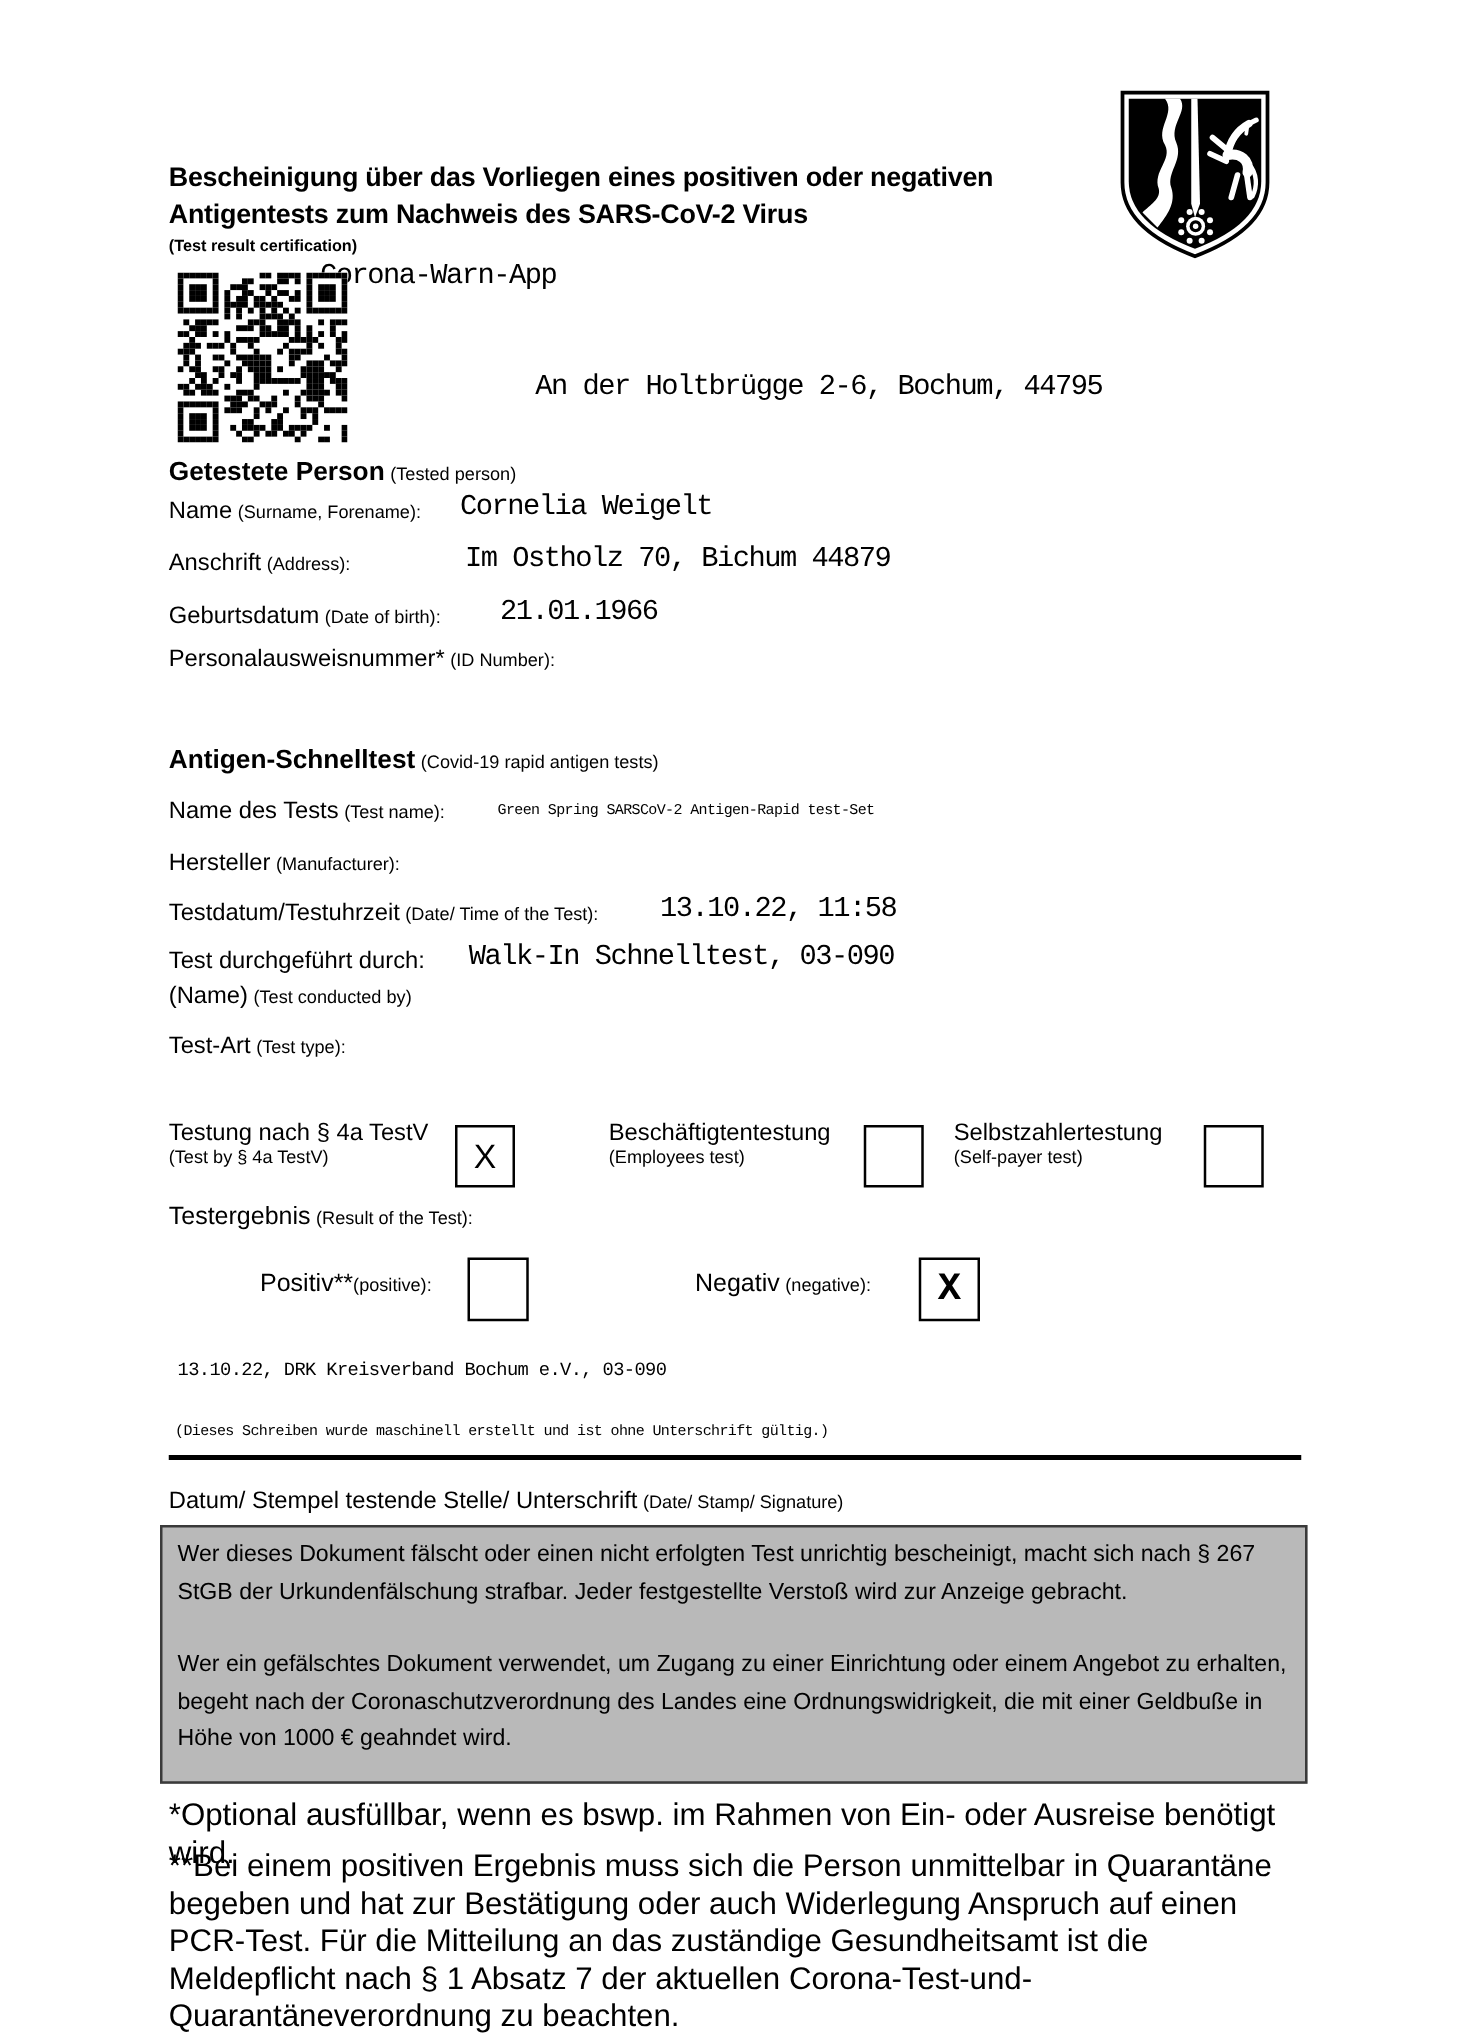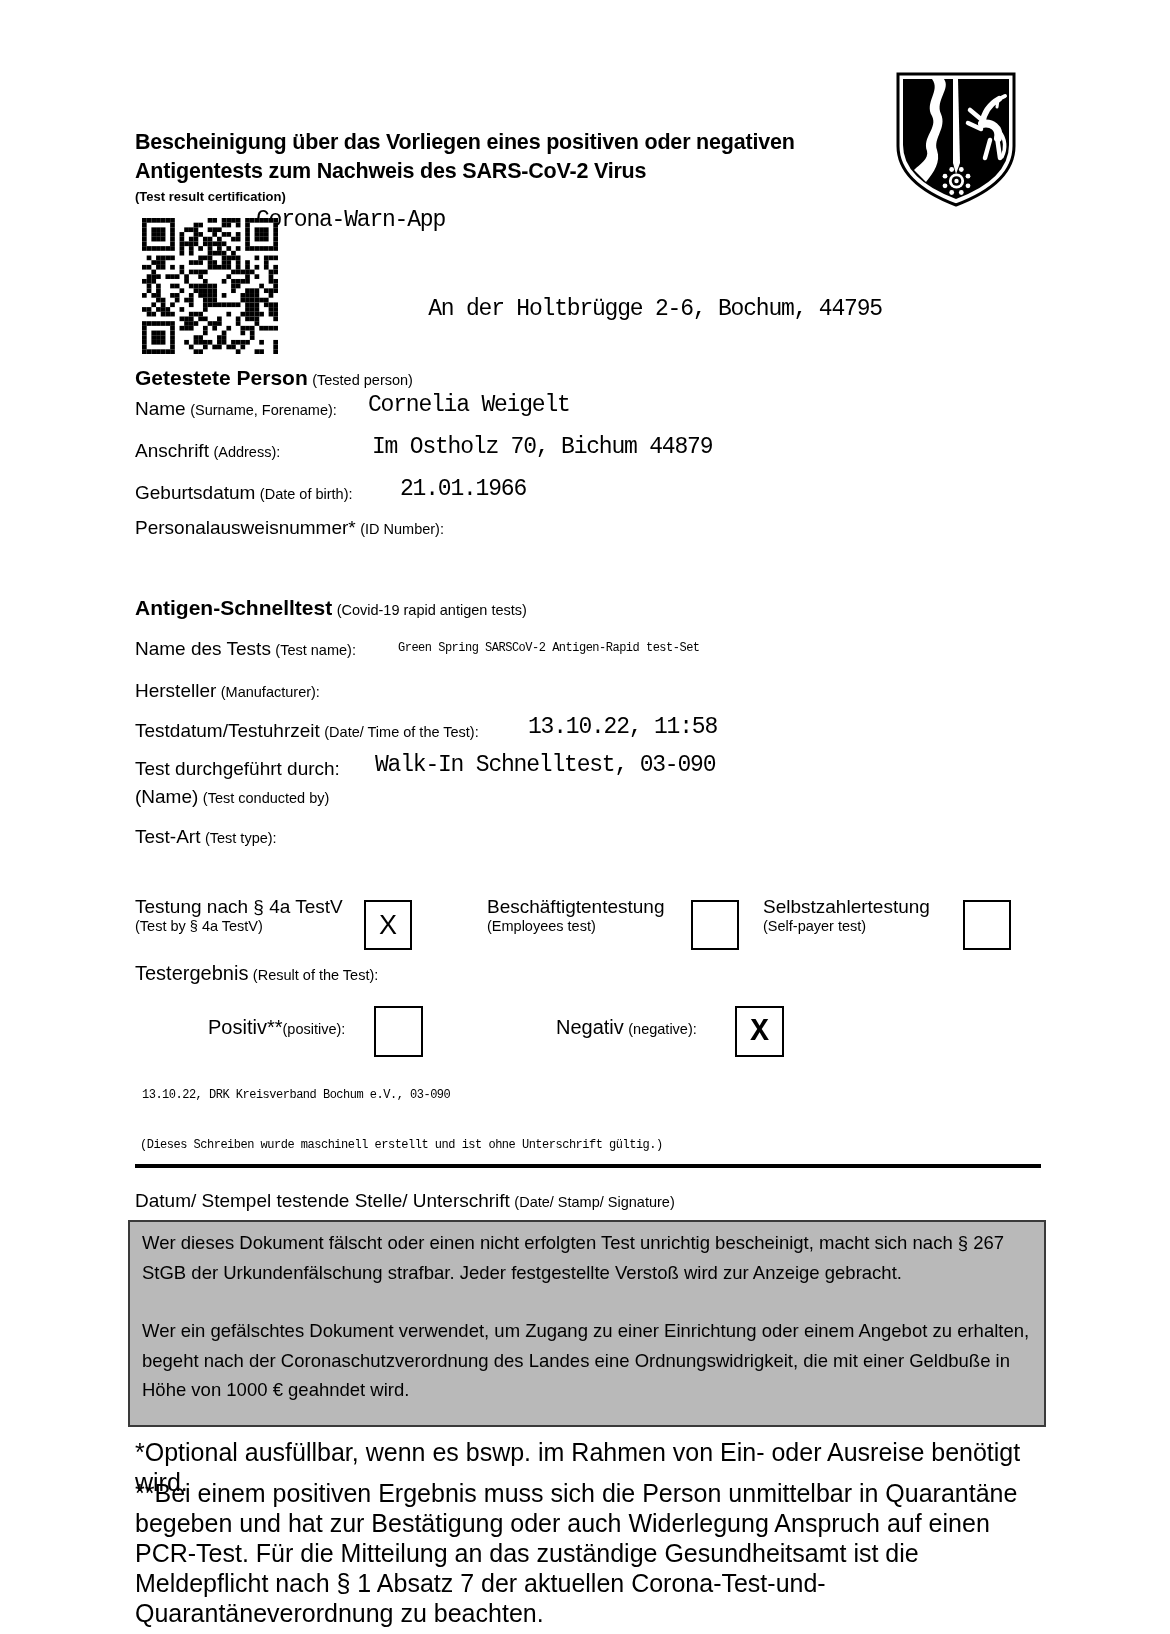--- a/index.html
+++ b/index.html
@@ -9,21 +9,21 @@
     background:#fff;
     font-family:"Liberation Sans",sans-serif;
     color:#000;
     overflow:hidden;
   }
   .abs{position:absolute;}
   .lbl{font-size:19px;color:#000;}
   .sub{font-size:14.5px;color:#000;}
   .mono{font-family:"Liberation Mono","DejaVu Sans Mono",monospace;white-space:pre;}
   .mono-lg{font-size:23px;letter-spacing:-1.2px;}
-  .mono-md{font-size:12px;letter-spacing:-0.5px;}
+  .mono-md{font-size:15px;letter-spacing:-0.5px;}
   .mono-sm{font-size:12px;letter-spacing:-0.5px;}
   .h-main{font-weight:bold;font-size:21px;}
   .h-sub{font-weight:normal;font-size:14.5px;}
   .title{font-weight:bold;font-size:21.5px;line-height:29px;letter-spacing:-0.2px;}
   .title-sub{font-weight:bold;font-size:13px;margin-top:3px;}
   .checkbox{
     position:absolute;width:44px;height:46px;border:2.5px solid #000;background:#fff;
     display:flex;align-items:center;justify-content:center;
     font-size:27px;
   }

